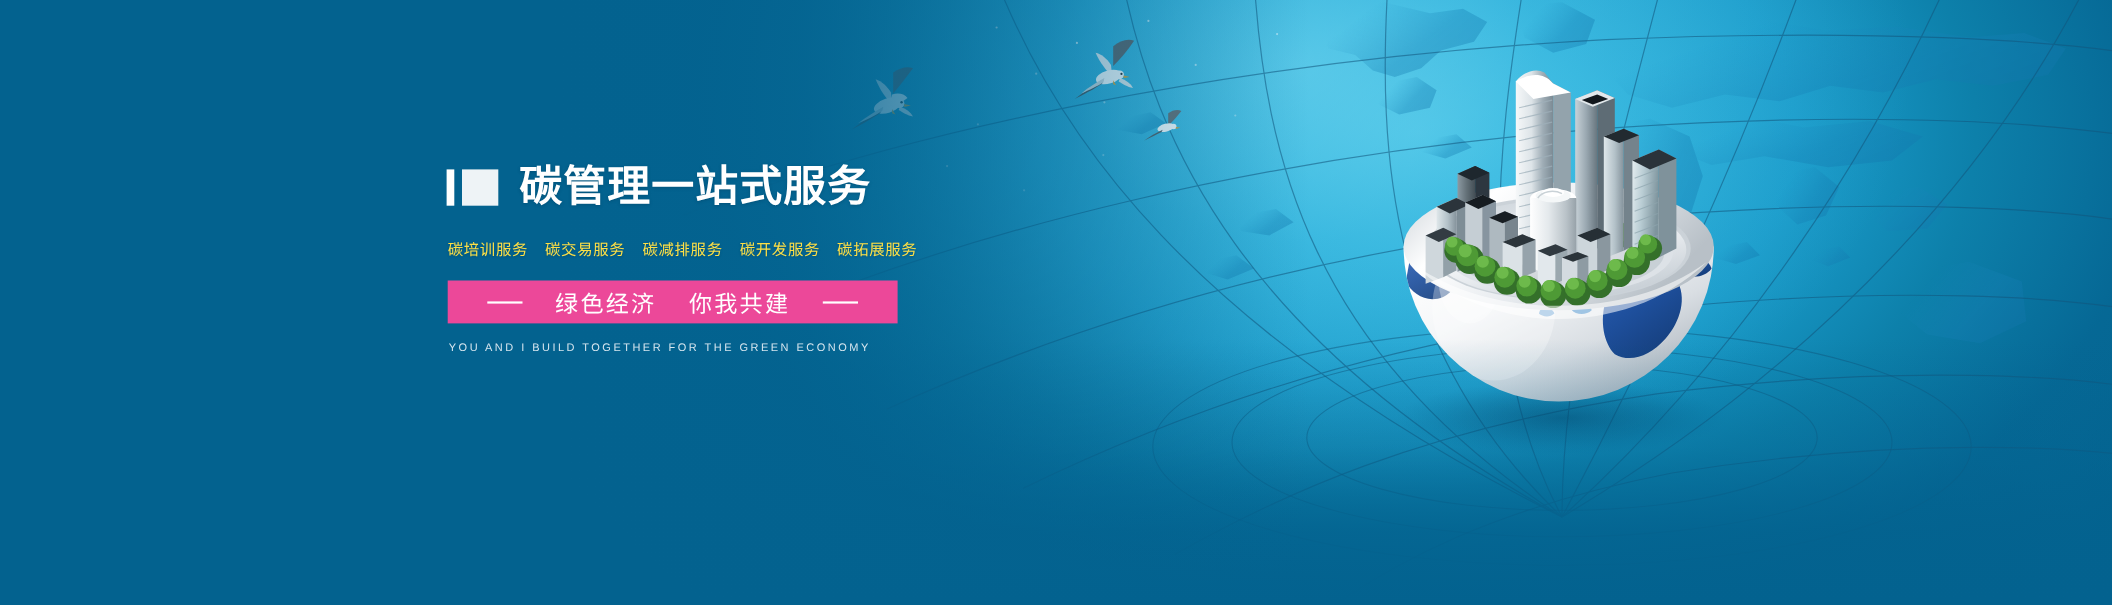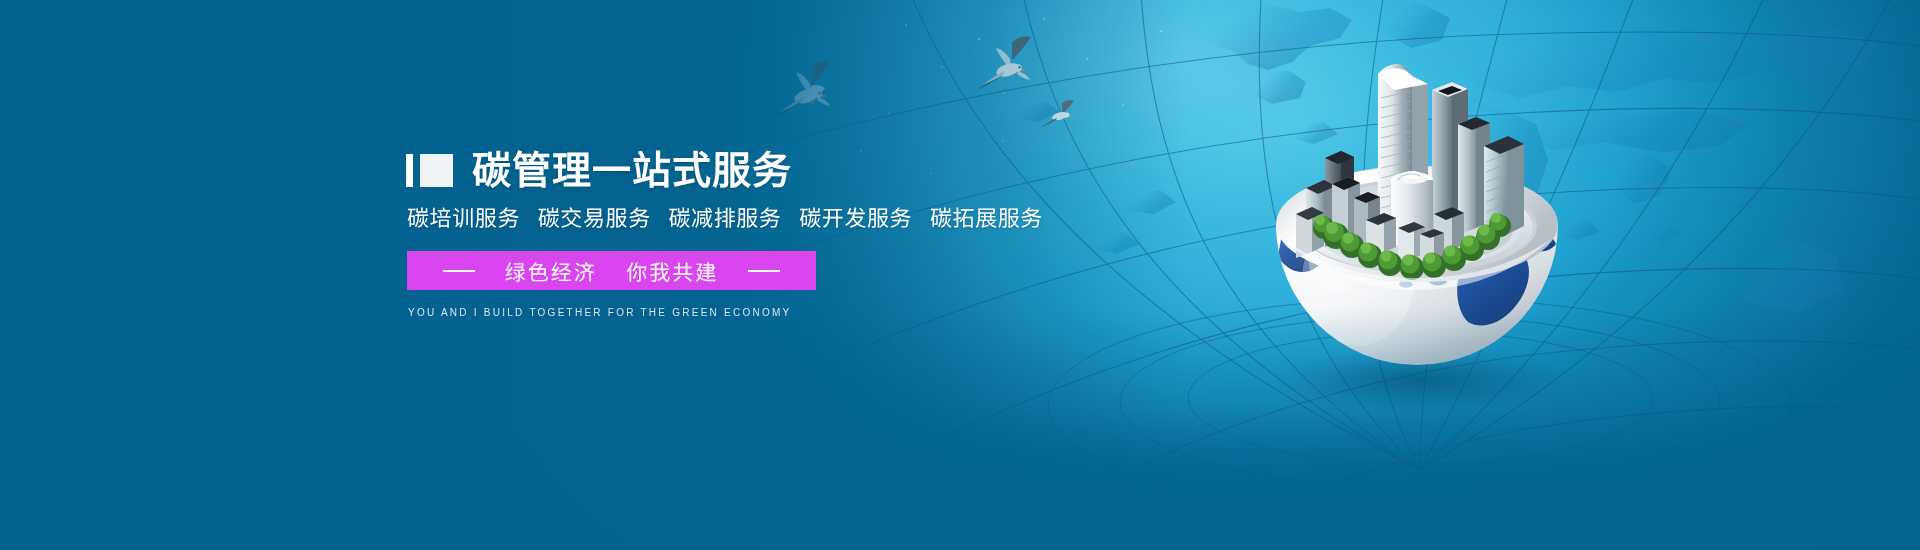--- a/index.html
+++ b/index.html
@@ -117,37 +117,37 @@
   .main-title {
     font-size: 39px;
     font-weight: bold;
     color: #ffffff;
     letter-spacing: 1px;
     line-height: 1;
     white-space: nowrap;
     text-shadow: 0 1px 3px rgba(0,35,60,0.25);
   }
   .sub-services {
-    margin-top: 6px;
+    margin-top: 22px;
     margin-left: 1px;
-    font-size: 22px;
-    color: #ffffff;
+    font-size: 14px;
+    color: #fde047;
     letter-spacing: 0.6px;
     white-space: nowrap;
     text-shadow: 0 1px 2px rgba(0,35,60,0.3);
   }
   .sub-services .svc { margin-right: 11px; }
   .sub-services .svc:last-child { margin-right: 0; }
 
   .slogan-bar {
     margin-top: 19px;
     margin-left: 1px;
     width: 409px;
     height: 39px;
-    background: #d946ef;
+    background: #ec4899;
     display: flex;
     align-items: center;
     justify-content: center;
     gap: 0;
   }
   .slogan-bar .dash {
     display: inline-block;
     width: 32px;
     height: 2px;
     background: #ffffff;

